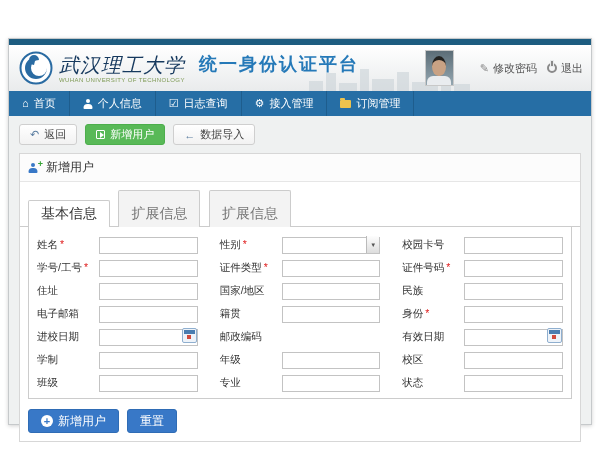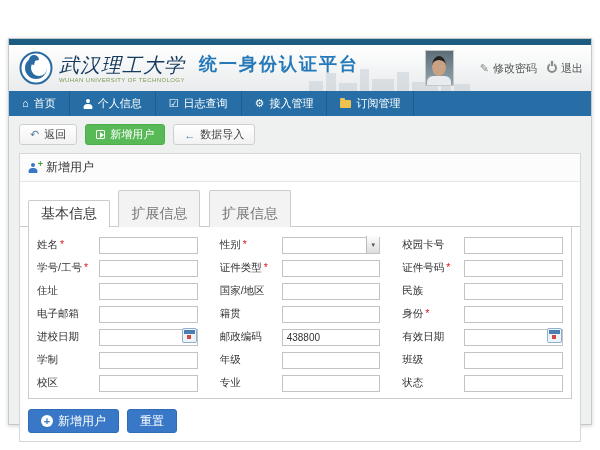--- a/index.html
+++ b/index.html
@@ -228,42 +228,41 @@
               <span class="flabel"><b>身份</b><b class="req">*</b></span>
               <span class="fctrl"><input class="fin" style=""></span>
             </div>
 
           <div class="field">
               <span class="flabel"><b>进校日期</b><b class="req"></b></span>
               <span class="fctrl"><input class="fin" style=""><i class="calbtn"></i></span>
             </div>
           <div class="field">
               <span class="flabel"><b>邮政编码</b><b class="req"></b></span>
-              <span class="fctrl"><input class="fin" value="438800" style=""></span>
             </div>
           <div class="field">
               <span class="flabel"><b>有效日期</b><b class="req"></b></span>
               <span class="fctrl"><input class="fin" style=""><i class="calbtn"></i></span>
             </div>
 
           <div class="field">
               <span class="flabel"><b>学制</b><b class="req"></b></span>
               <span class="fctrl"><input class="fin" style=""></span>
             </div>
           <div class="field">
               <span class="flabel"><b>年级</b><b class="req"></b></span>
               <span class="fctrl"><input class="fin" style=""></span>
             </div>
           <div class="field">
+              <span class="flabel"><b>校区</b><b class="req"></b></span>
+              <span class="fctrl"><input class="fin" style=""></span>
+            </div>
+
+          <div class="field">
               <span class="flabel"><b>班级</b><b class="req"></b></span>
-              <span class="fctrl"><input class="fin" style=""></span>
-            </div>
-
-          <div class="field">
-              <span class="flabel"><b>校区</b><b class="req"></b></span>
               <span class="fctrl"><input class="fin" style=""></span>
             </div>
           <div class="field">
               <span class="flabel"><b>专业</b><b class="req"></b></span>
               <span class="fctrl"><input class="fin" style=""></span>
             </div>
           <div class="field">
               <span class="flabel"><b>状态</b><b class="req"></b></span>
               <span class="fctrl"><input class="fin" style=""></span>
             </div>

